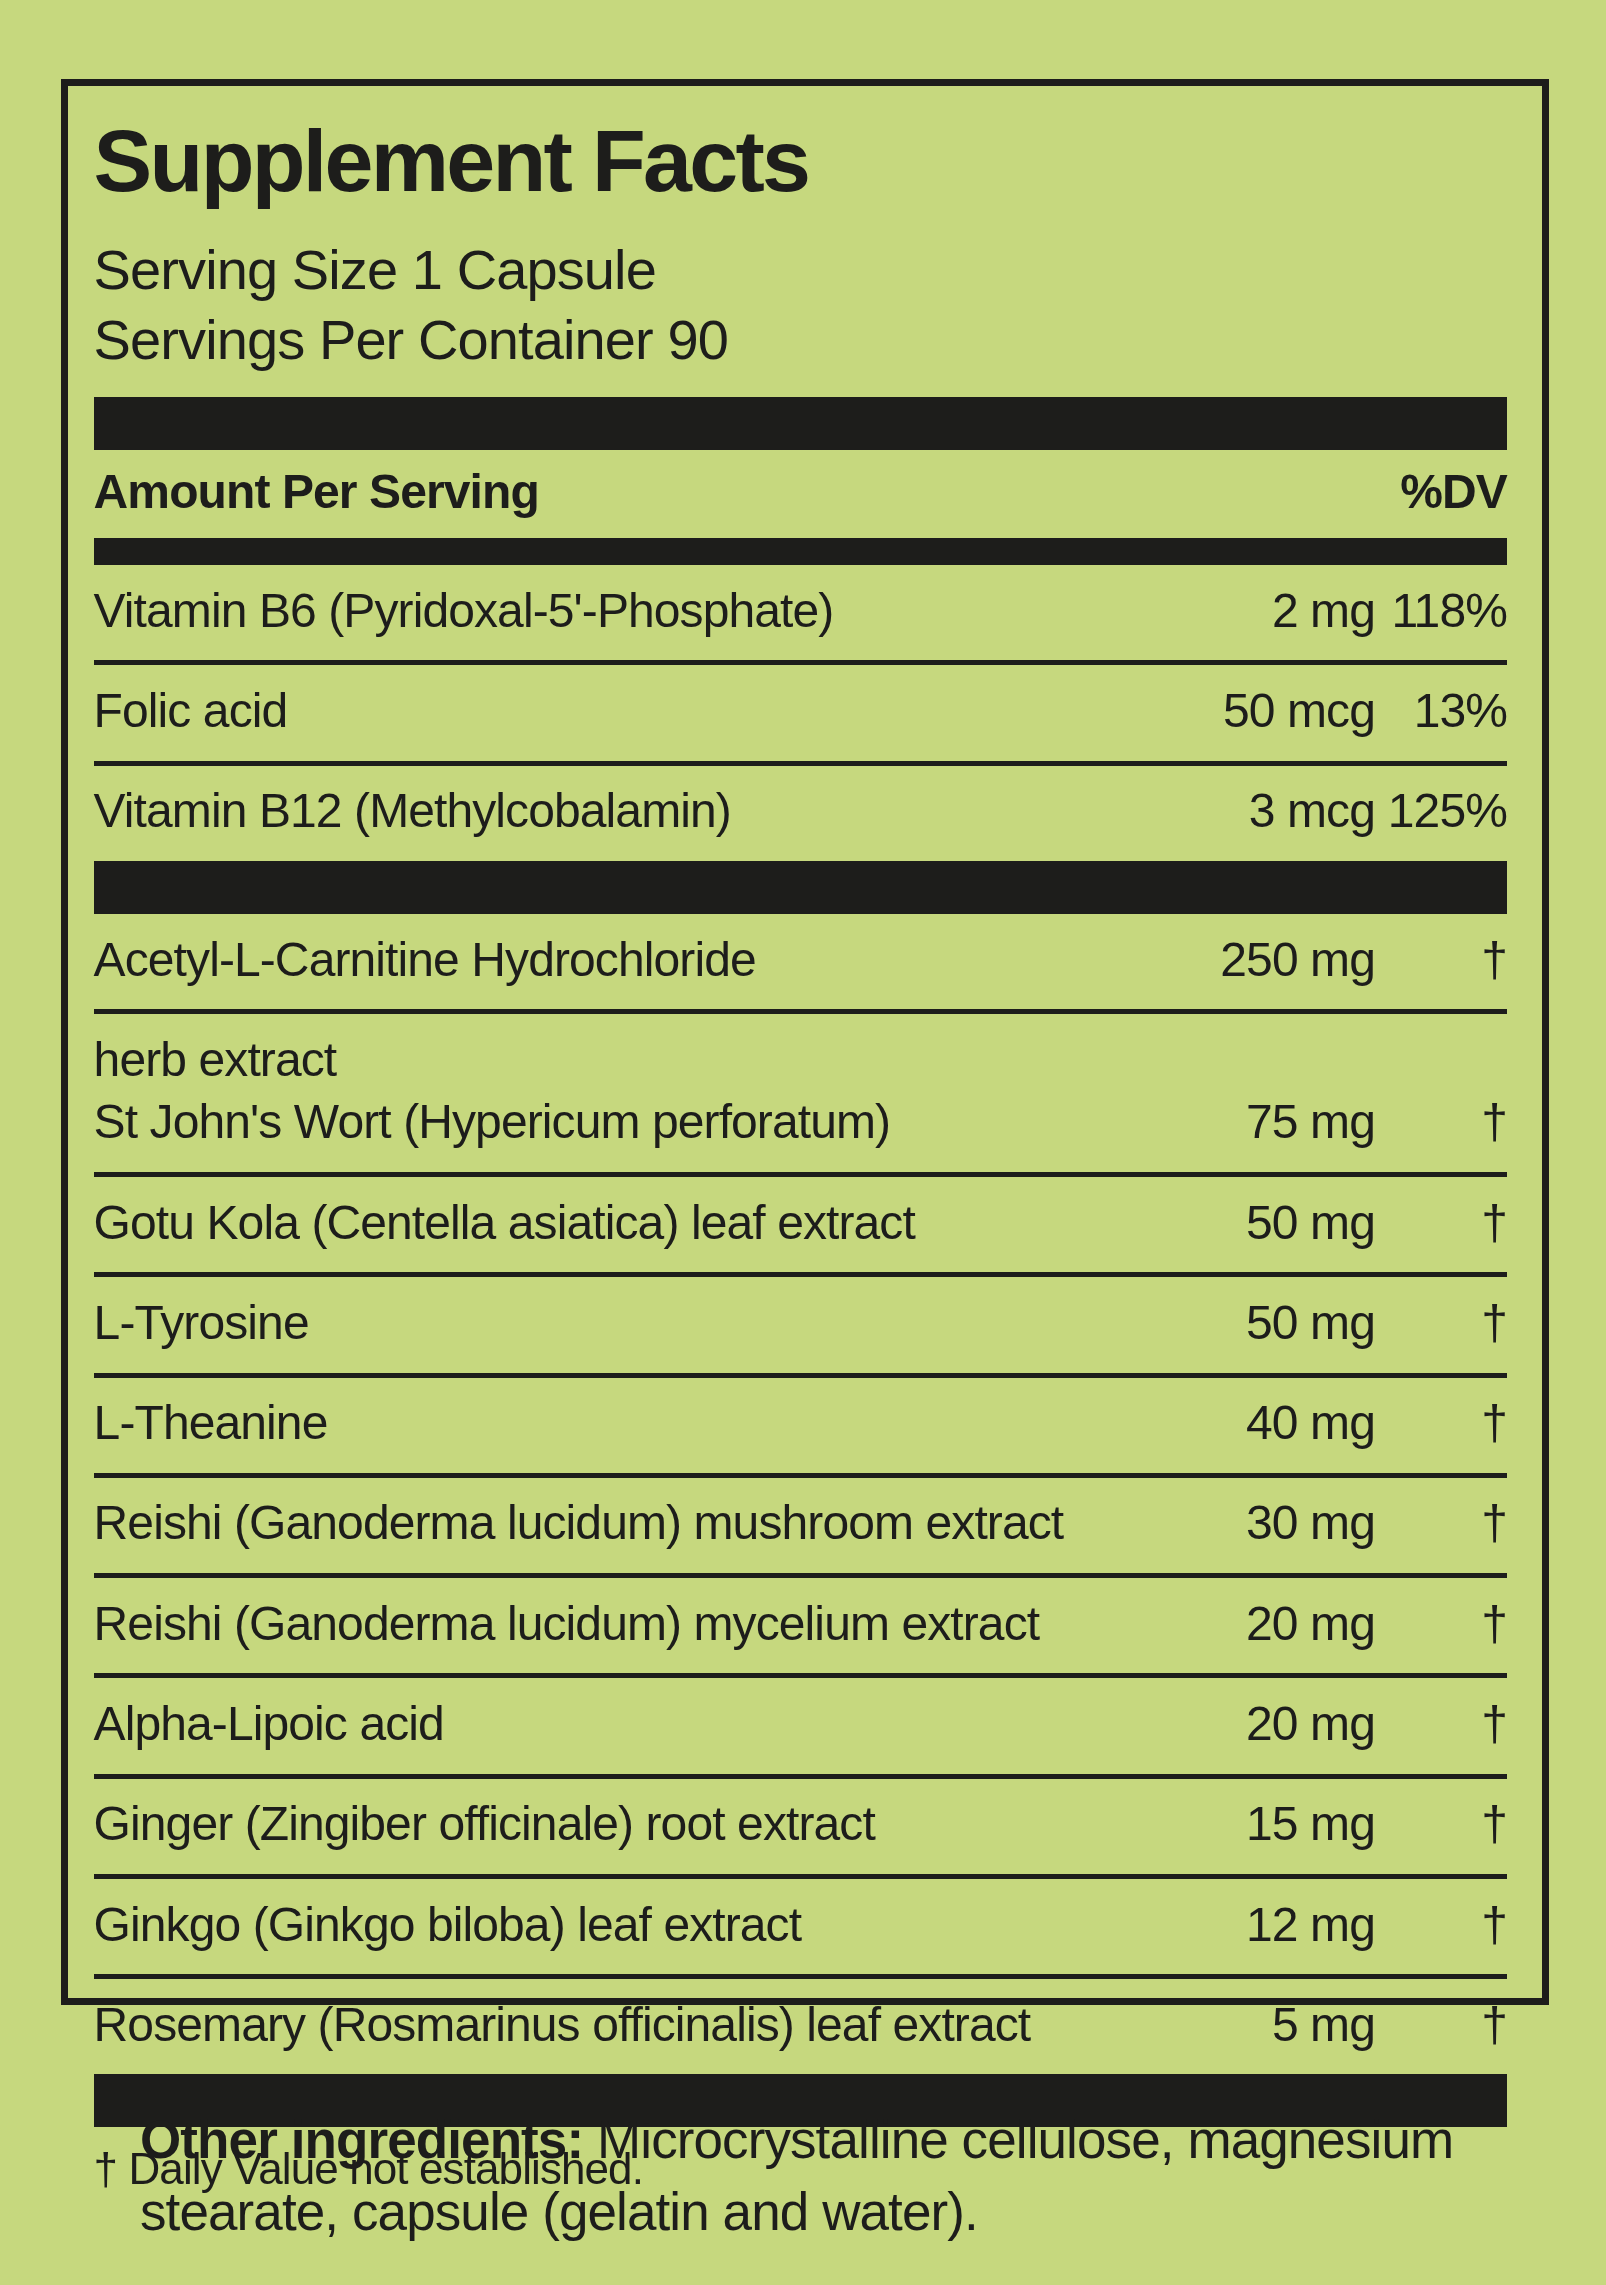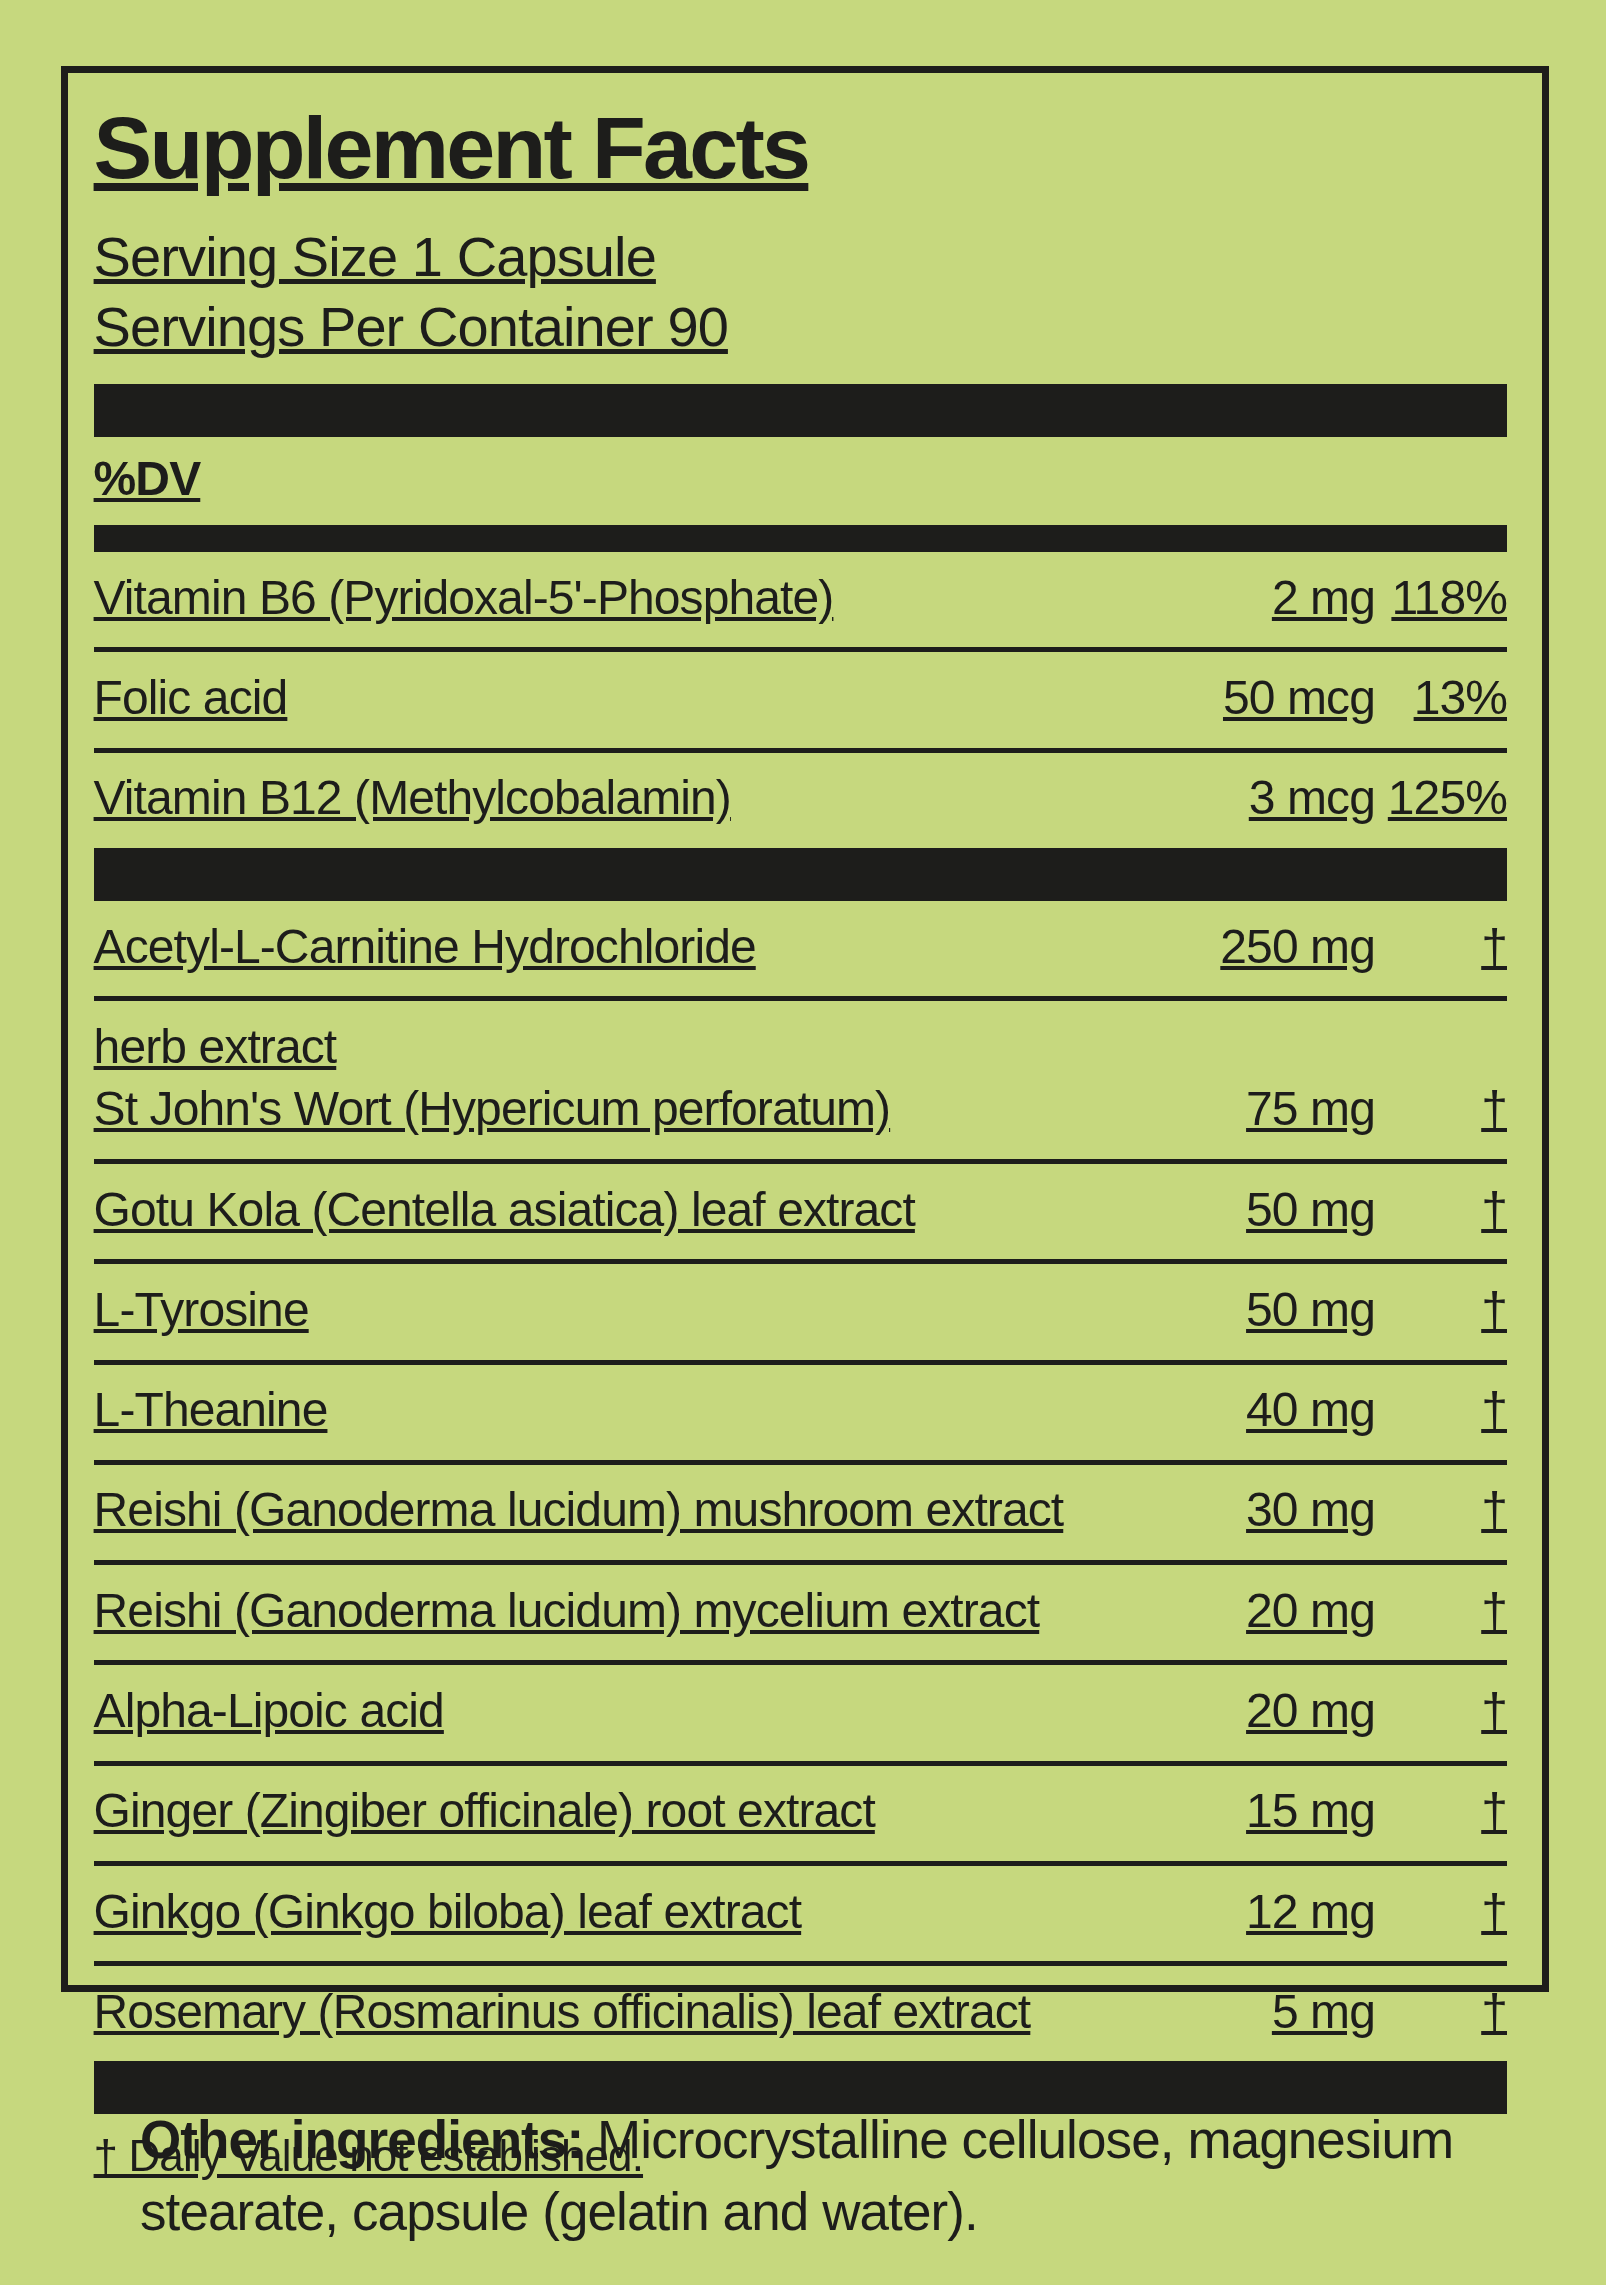--- a/index.html
+++ b/index.html
@@ -5,26 +5,25 @@
   html,body{margin:0;padding:0;}
   body{
     position:relative;
     width:1606px;height:2285px;
     background:#c6d87e;
     color:#1d1d1b;
     font-family:"Liberation Sans","DejaVu Sans",sans-serif;
     overflow:hidden;
   }
   .label-box{
-    position:absolute;left:61px;top:66px;
+    position:absolute;left:61px;top:79px;
     width:1488px;height:1926px;
     box-sizing:border-box;
     border:7.3px solid #1d1d1b;
     padding:20px 35px 0 25.6px;
-    text-decoration:underline;
   }
   .title{
     margin-top:9.1px;
     font-size:88px;font-weight:700;
     letter-spacing:-2.7px;
     line-height:1.05;
   }
   .serving-block{margin-top:27.4px;}
   .serving-line{
     font-size:56px;letter-spacing:-0.9px;line-height:1.25;
@@ -64,20 +63,21 @@
   <div class="title">Supplement Facts</div>
 
   <div class="serving-block">
     <div class="serving-line">Serving Size 1 Capsule</div>
     <div class="serving-line">Servings Per Container 90</div>
   </div>
 
   <div class="bar mt"></div>
 
   <div class="header-row">
+    <span>Amount Per Serving</span>
     <span>%DV</span>
   </div>
 
   <div class="bar thin"></div>
 
   <div class="rows" id="vitamin-rows">
       <div class="row">
         <div class="name">Vitamin B6 (Pyridoxal-5'-Phosphate)</div>
         <div class="amount">2 mg</div>
         <div class="dv">118%</div>

